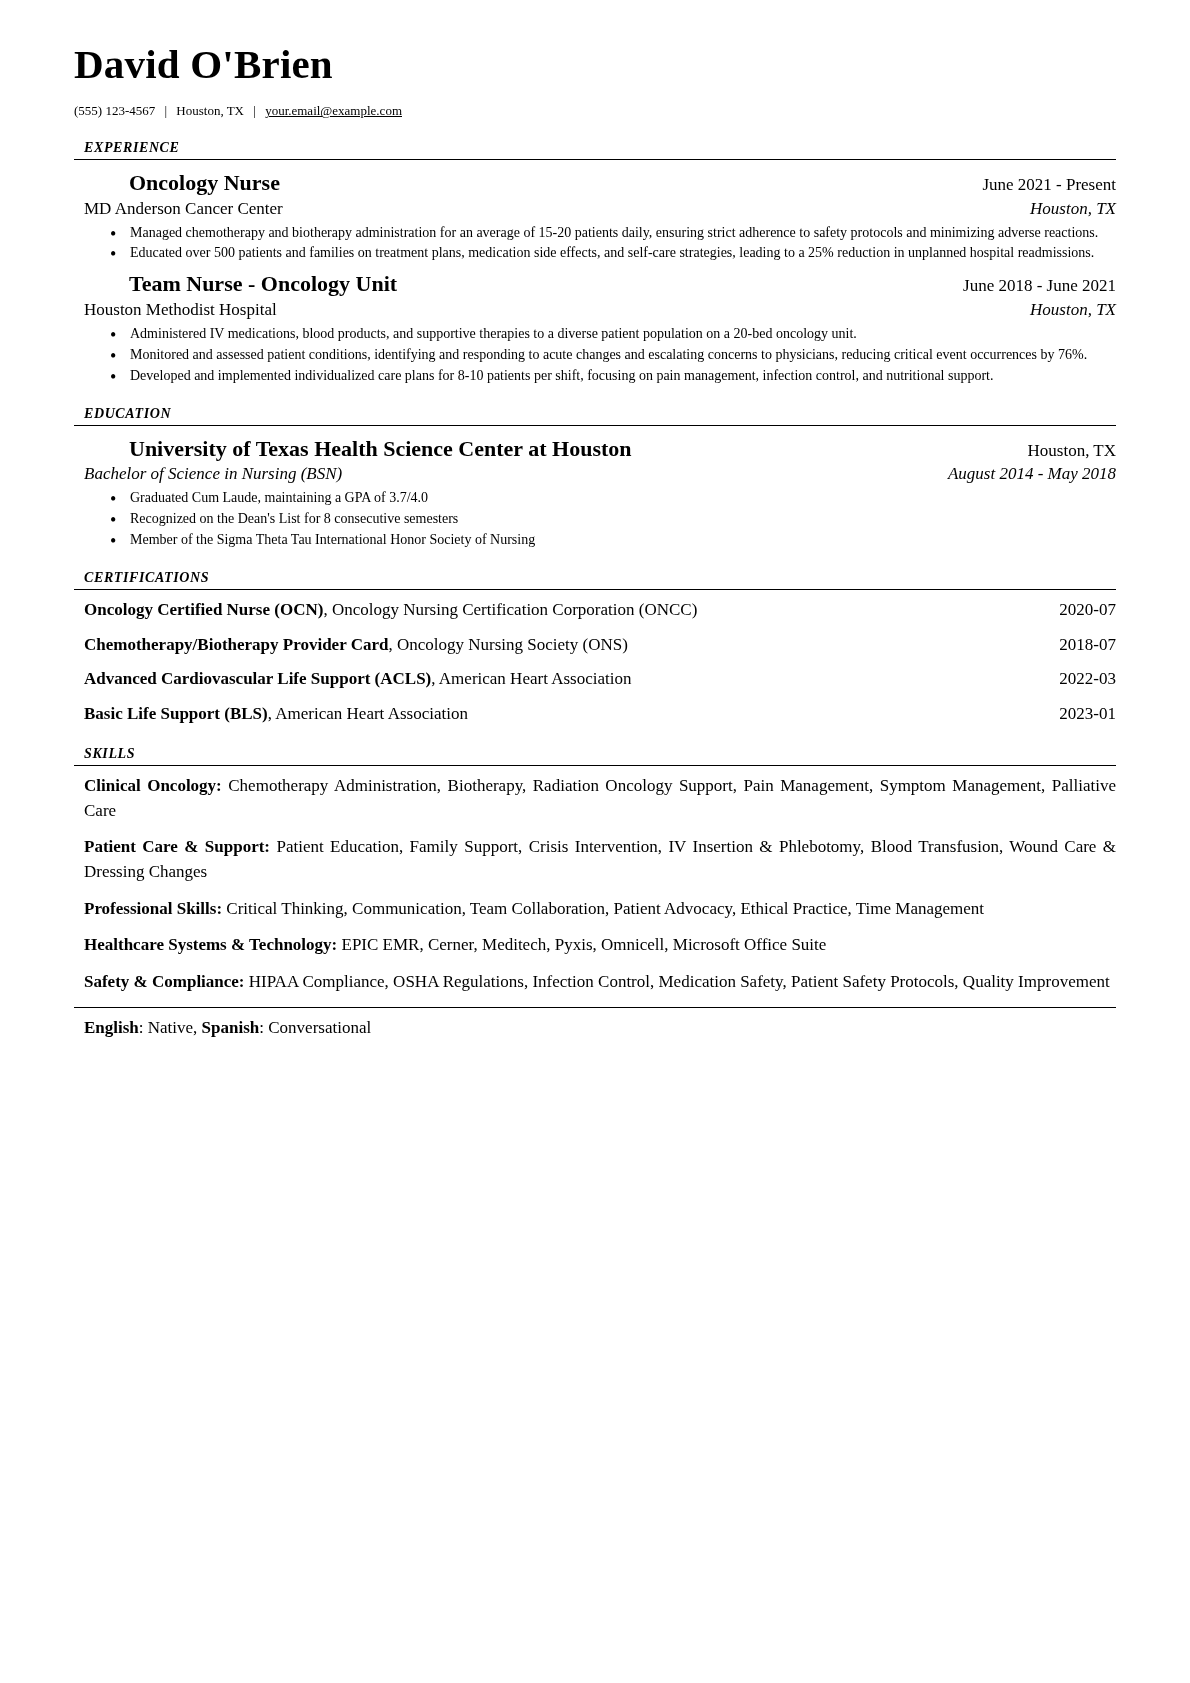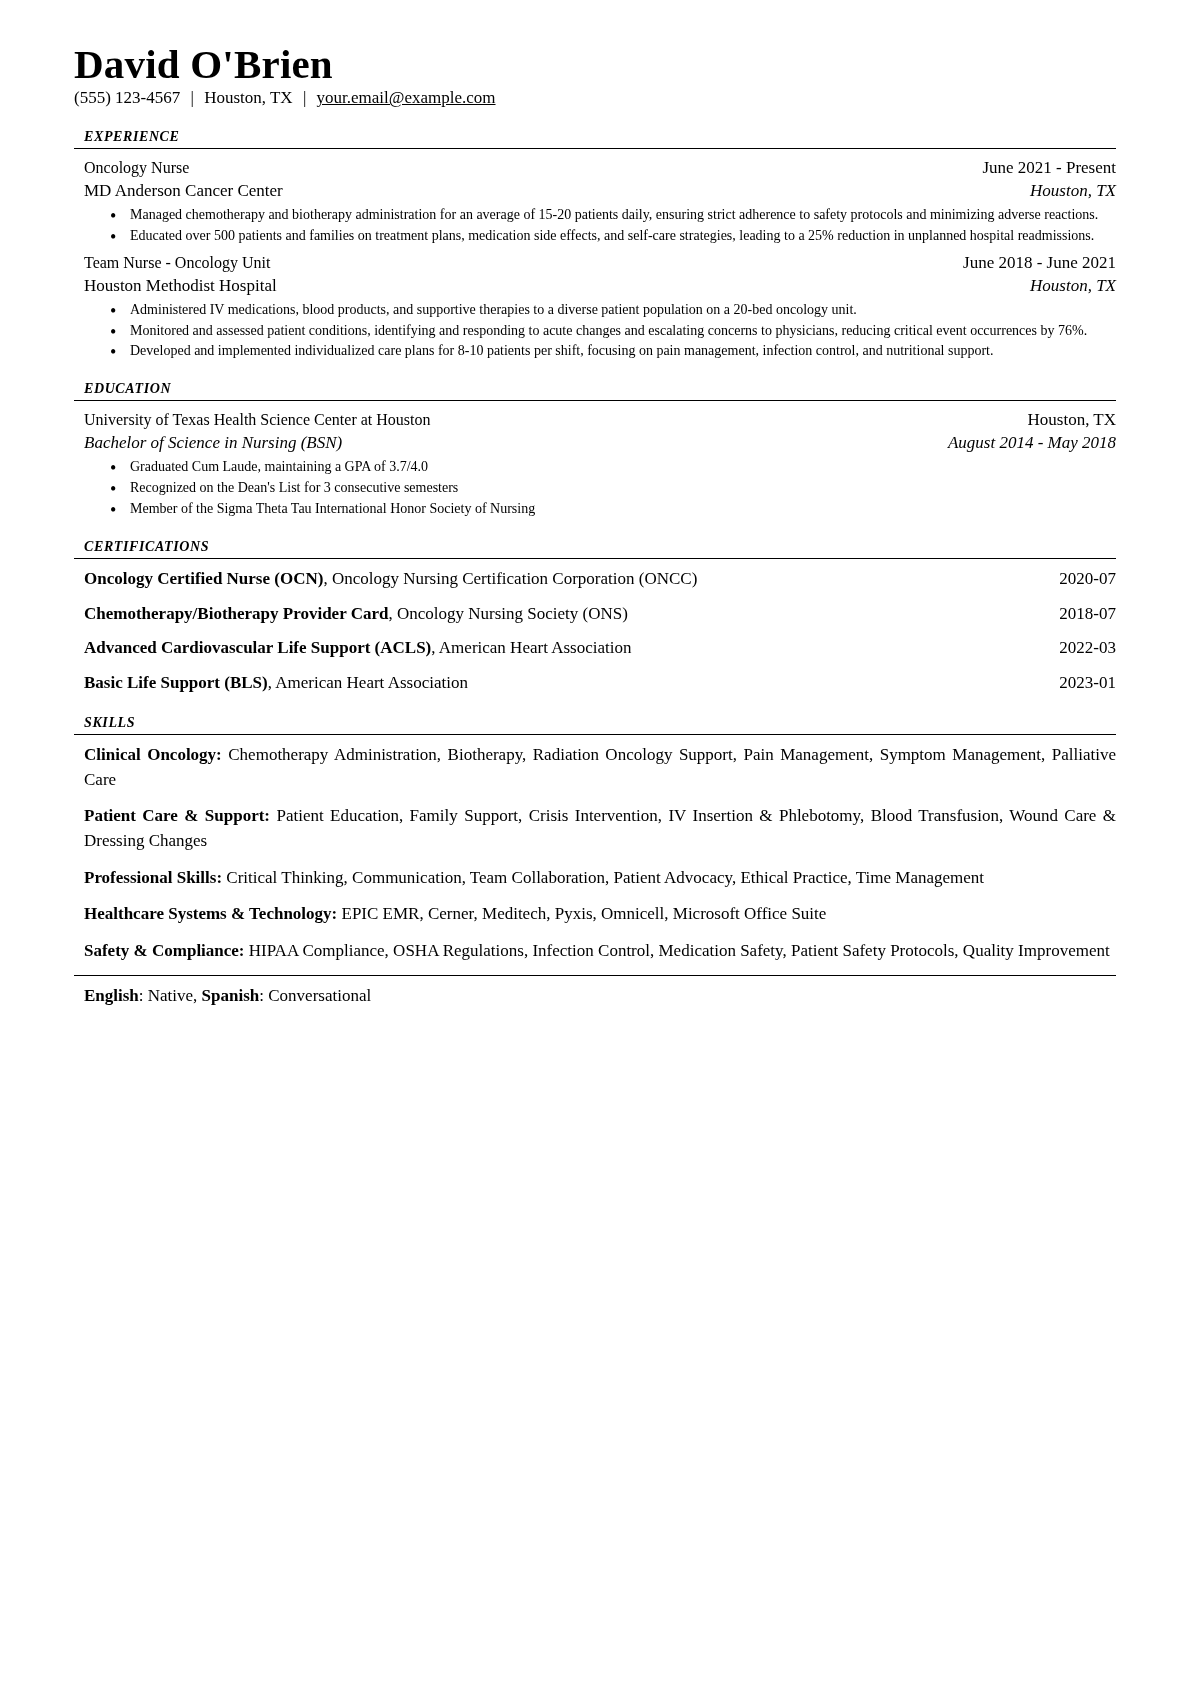--- a/index.html
+++ b/index.html
@@ -17,25 +17,25 @@
     margin: 0 auto;
     background: #ffffff;
     box-sizing: border-box;
     padding: 38px 74px 40px 74px;
     position: relative;
   }
   .name {
     font-size: 41px;
     font-weight: bold;
     letter-spacing: 0.2px;
-    margin: 4px 0 0 0;
+    margin: 4px 0 16px 0;
     line-height: 1.1;
   }
   .contact {
-    font-size: 17px;
+    font-size: 13px;
     margin-bottom: 14px;
     line-height: 1.3;
   }
   .contact .sep {
     padding: 0 6px;
   }
   .contact .email {
     text-decoration: underline;
   }
   .section-title {
@@ -60,22 +60,23 @@
     margin-bottom: 4px;
     padding-left: 10px;
   }
   .entry-row {
     display: flex;
     justify-content: space-between;
     align-items: baseline;
     line-height: 1.35;
   }
   .entry-title {
-    font-weight: normal;
-    font-size: 16px;
+    font-weight: bold;
+    font-size: 22px;
+    margin-left: 45px;
   }
   .entry-date {
     font-size: 17px;
     white-space: nowrap;
     padding-left: 16px;
   }
   .entry-sub {
     font-size: 17px;
   }
   .entry-loc {
@@ -199,21 +200,21 @@
     <div class="entry-row">
       <span class="entry-title">University of Texas Health Science Center at Houston</span>
       <span class="entry-date">Houston, TX</span>
     </div>
     <div class="entry-row">
       <span class="edu-degree">Bachelor of Science in Nursing (BSN)</span>
       <span class="entry-loc">August 2014 - May 2018</span>
     </div>
     <ul class="bullets">
       <li>Graduated Cum Laude, maintaining a GPA of 3.7/4.0</li>
-      <li>Recognized on the Dean's List for 3 consecutive semesters</li>
+      <li>Recognized on the Dean's List for 8 consecutive semesters</li>
       <li>Member of the Sigma Theta Tau International Honor Society of Nursing</li>
     </ul>
   </div>
 
   <div class="section-title">Certifications</div>
   <hr class="rule">
 
   <div class="cert-row">
     <span class="cert-left"><b>Oncology Certified Nurse (OCN)</b>, <span>Oncology Nursing Certification Corporation (ONCC)</span></span>
     <span class="cert-date">2020-07</span>

